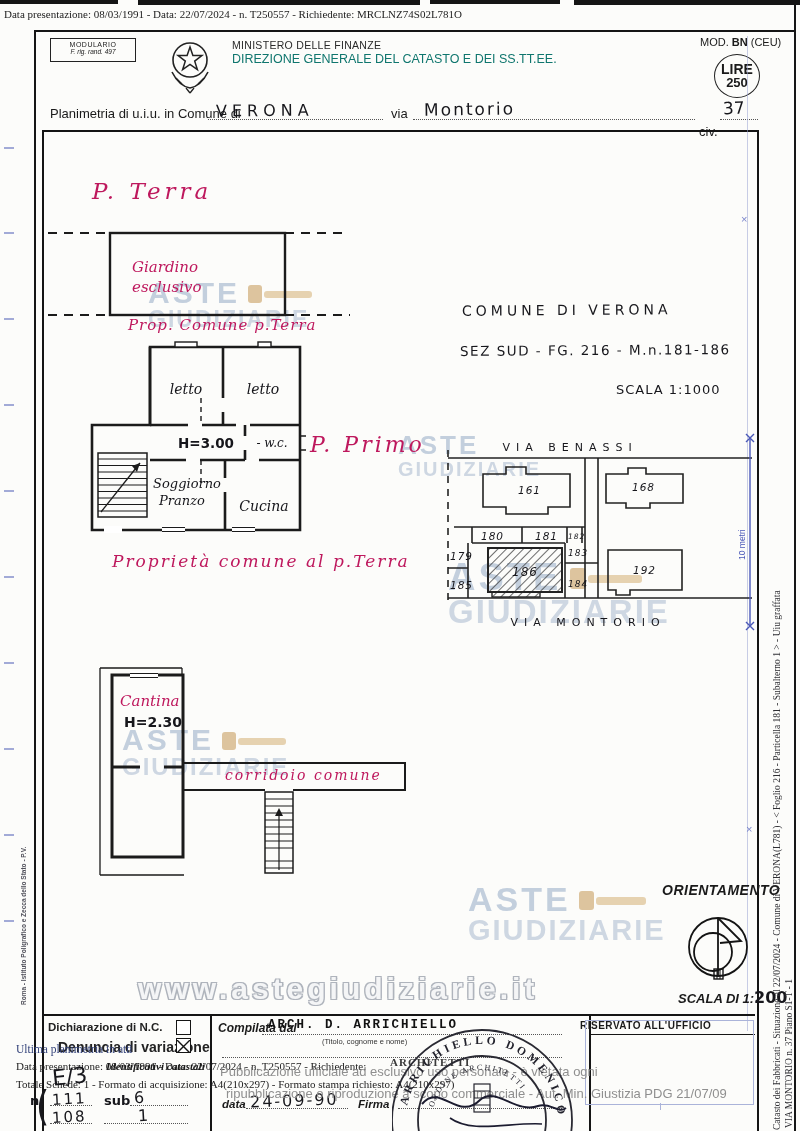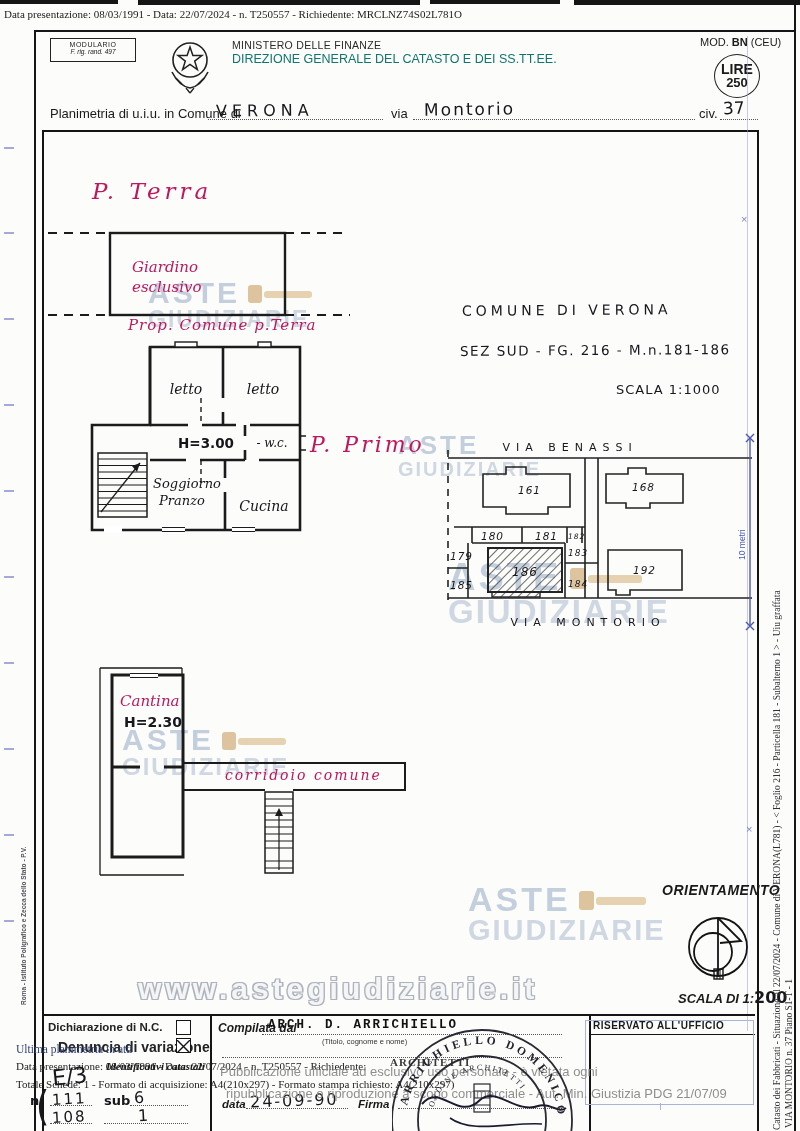--- a/index.html
+++ b/index.html
@@ -61,21 +61,21 @@
     <div style="font-size:14px;font-weight:bold;margin-top:6px;">LIRE</div>
     <div style="font-size:13px;font-weight:bold;line-height:11px;">250</div>
   </div>
 
   <div class="t sans" style="left:50px;top:106px;font-size:13px;">Planimetria di u.i.u. in Comune di</div>
   <div class="dot" style="left:208px;top:119px;width:175px;"></div>
   <div class="t hw" style="left:216px;top:101px;font-size:16px;letter-spacing:5px;transform:rotate(-.6deg);">VERONA</div>
   <div class="t sans" style="left:391px;top:106px;font-size:13px;">via</div>
   <div class="dot" style="left:413px;top:119px;width:282px;"></div>
   <div class="t hw" style="left:424px;top:99px;font-size:17px;letter-spacing:2px;transform:rotate(-.8deg);">Montorio</div>
-  <div class="t sans" style="left:699px;top:106px;font-size:13px;">civ.</div>
+  <div class="t sans" style="left:699px;top:124px;font-size:13px;">civ.</div>
   <div class="dot" style="left:720px;top:119px;width:38px;"></div>
   <div class="t hw" style="left:723px;top:98px;font-size:17px;transform:rotate(-3deg);">37</div>
 
   <div style="position:absolute;left:42px;top:130px;width:713px;height:1001px;border:2px solid #141414;border-bottom:none;"></div>
 
   <div style="position:absolute;left:747px;top:36px;width:1px;height:995px;background:#9aa4d4;opacity:.55;"></div>
 
   <div class="bluetick" style="left:4px;top:147px;width:10px;height:2px;"></div>
   <div class="bluetick" style="left:4px;top:232px;width:10px;height:2px;"></div>
   <div class="bluetick" style="left:4px;top:318px;width:10px;height:2px;"></div>
@@ -169,20 +169,21 @@
       <text x="118" y="56">letto</text>
       <text x="195" y="56">letto</text>
       <text x="119" y="150" font-size="13">Soggiorno</text>
       <text x="114" y="167" font-size="13">Pranzo</text>
       <text x="196" y="173">Cucina</text>
     </g>
     <text x="138" y="110" font-family="DejaVu Sans" font-weight="bold" font-size="13.5" fill="#15151a" text-anchor="middle">H=3.00</text>
     <text x="204" y="109" font-family="DejaVu Serif" font-style="italic" font-size="12" fill="#15151a" text-anchor="middle">- w.c.</text>
   </svg>
   <div class="t script" style="left:310px;top:432px;font-size:22px;letter-spacing:3px;">P. Primo</div>
+  <div class="t script" style="left:112px;top:551px;font-size:17px;letter-spacing:2px;">Proprietà comune al p.Terra</div>
 
   <div class="t hw" style="left:462px;top:302px;font-size:14px;letter-spacing:4px;transform:rotate(-.4deg);">COMUNE DI VERONA</div>
   <div class="t hw" style="left:460px;top:342px;font-size:13.5px;letter-spacing:1.5px;transform:rotate(-.4deg);">SEZ SUD - FG. 216 - M.n.181-186</div>
   <div class="t hw" style="left:616px;top:382px;font-size:13px;letter-spacing:1px;">SCALA 1:1000</div>
 
   <svg style="position:absolute;left:440px;top:428px;" width="322" height="212" viewBox="0 0 322 212">
     <g stroke="#222" fill="none" stroke-width="1.6">
       <path d="M8,22 V178" stroke-dasharray="7,6"></path>
       <path d="M8,30 H312"></path>
       <path d="M8,170 H312"></path>
@@ -268,21 +269,21 @@
   <div class="t" style="left:678px;top:988px;">
     <span class="sans" style="font-size:13px;font-weight:bold;font-style:italic;">SCALA DI 1:</span><span class="hw" style="font-size:16px;font-weight:bold;">200</span>
   </div>
 
   <div class="t outline-url" style="left:138px;top:972px;font-size:30px;">www.astegiudiziarie.it</div>
 
   <div class="line" style="left:42px;top:1014px;width:713px;height:1.8px;"></div>
   <div class="line" style="left:210px;top:1014px;width:1.6px;height:117px;"></div>
   <div class="line" style="left:589px;top:1014px;width:1.6px;height:117px;"></div>
   <div style="position:absolute;left:590px;top:1014px;width:165px;height:20px;border-bottom:1.6px solid #151515;"></div>
-  <div class="t sans" style="left:593px;top:1020px;font-size:10px;font-weight:bold;letter-spacing:.5px;">RISERVATO ALL'UFFICIO</div>
+  <div class="t sans" style="left:580px;top:1020px;font-size:10px;font-weight:bold;letter-spacing:.5px;">RISERVATO ALL'UFFICIO</div>
   <div style="position:absolute;left:585px;top:1020px;width:167px;height:83px;border:1.2px solid #aab3d9;"></div>
   <div style="position:absolute;left:660px;top:1103px;width:1.2px;height:7px;background:#aab3d9;"></div>
 
   <div class="t sans" style="left:48px;top:1021px;font-size:11.5px;font-weight:bold;color:#222;">Dichiarazione di N.C.</div>
   <div class="chk" style="left:176px;top:1020px;"></div>
   <div class="t sans" style="left:48px;top:1039px;font-size:14px;font-weight:bold;color:#222;padding-left:10px;">Denuncia di variazione</div>
   <div class="chk" style="left:176px;top:1038px;">
     <svg width="13" height="13" viewBox="0 0 13 13">
         <path d="M0,0 L13,13 M13,0 L0,13" stroke="#151515" stroke-width="1.4"></path>
       </svg>

